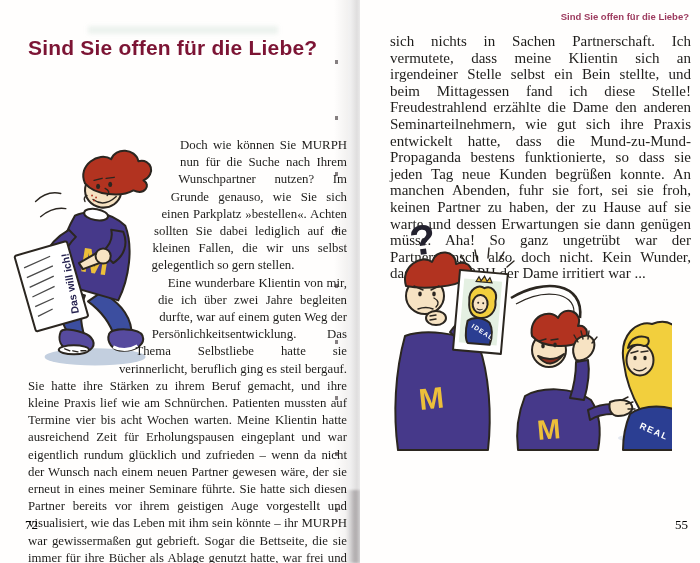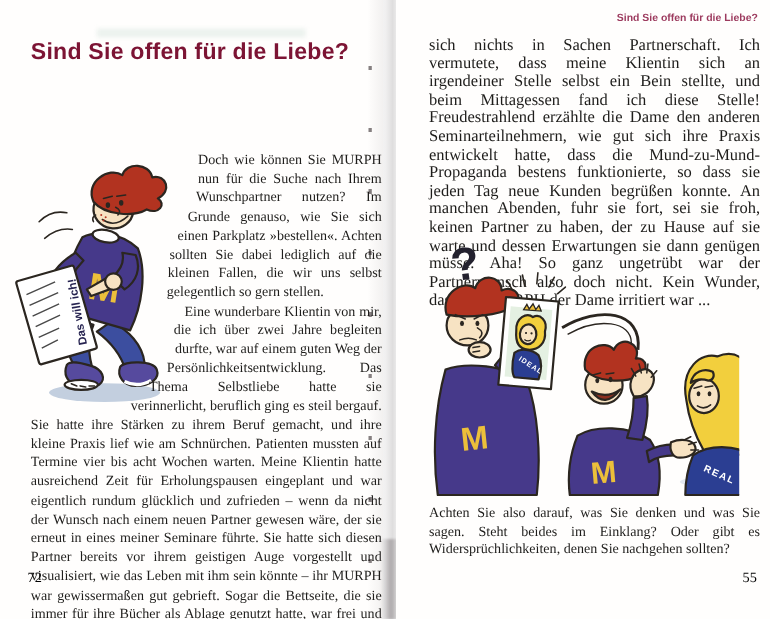--- a/index.html
+++ b/index.html
@@ -208,20 +208,17 @@
           <ellipse cx="243" cy="144" rx="1.7" ry="2.3" fill="#2b2620"></ellipse>
           <ellipse cx="253" cy="144" rx="1.7" ry="2.3" fill="#2b2620"></ellipse>
           <path class="thin" d="M239,139 l7,-2 M249,138 l7,-1"></path>
           <path class="thin" d="M242,155 q6,4 12,-1"></path>
           <path class="outl" d="M238,200 C233,212 231,224 231,236 L296,236 C298,220 296,208 292,200 C276,190 252,190 238,200 Z" fill="#2b3e92"></path>
           <text transform="translate(247,214) rotate(24)" font-size="9" font-weight="bold" fill="#ffffff" letter-spacing="1.5">REAL</text>
         </g>
       </svg>
     </div>
 
-    <div class="right-text-2">
-      <p>Achten Sie also darauf, was Sie denken und was Sie sagen. Steht beides im Einklang? Oder gibt es Widersprüchlichkeiten, denen Sie nachgehen sollten?</p>
-    </div>
 
     <div class="folio folio-right">55</div>
   </div>
 
 </div>
 
 </body></html>

